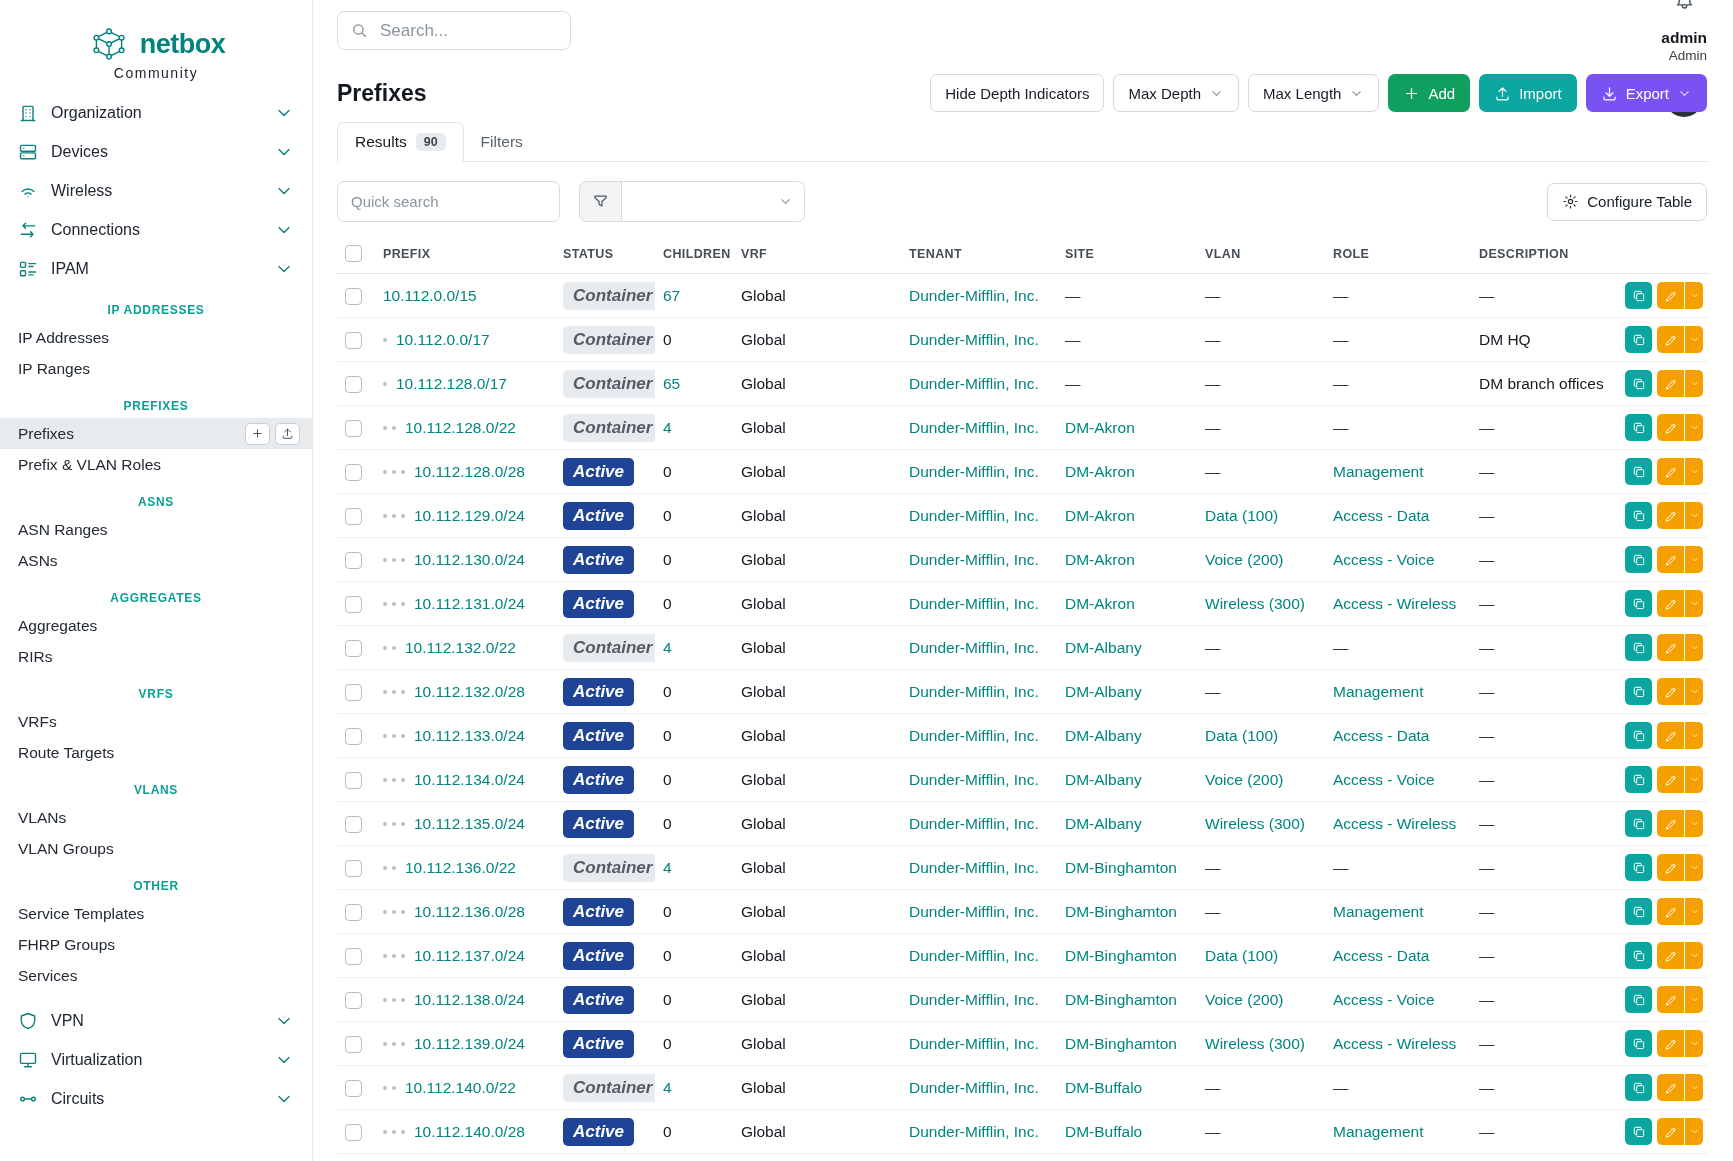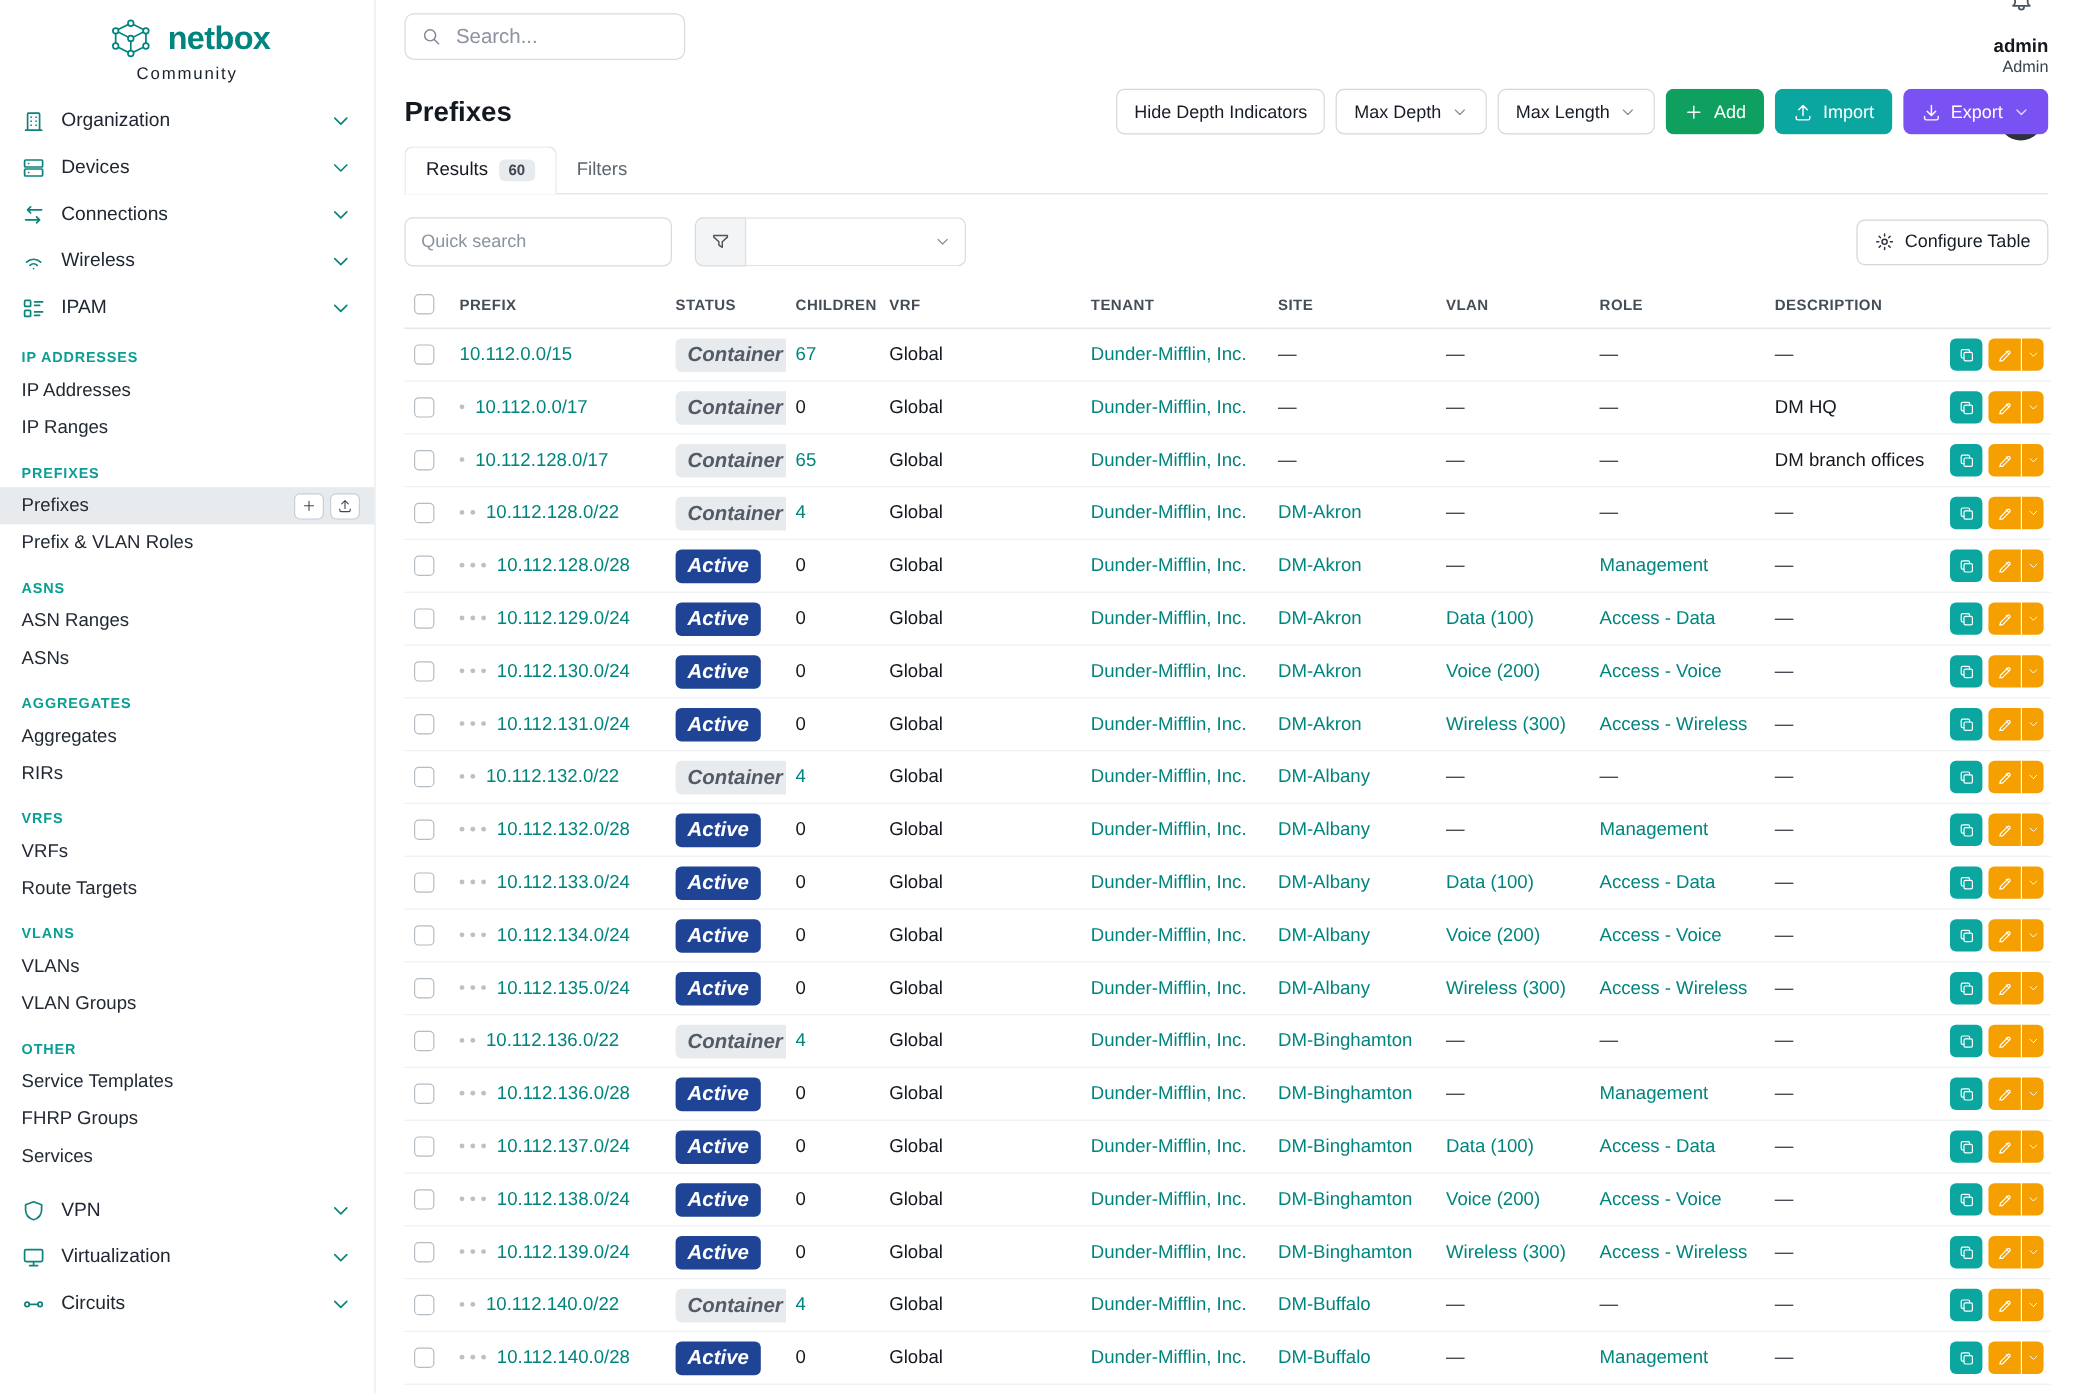--- a/index.html
+++ b/index.html
@@ -9,21 +9,21 @@
     font-family:"Liberation Sans", sans-serif;
     color:#1a212b; background:#fff; font-size:15px;
   }
   a { color:#00857e; text-decoration:none; cursor:pointer; }
   .icon { display:inline-flex; flex:none; }
   .icon svg { width:100%; height:100%; display:block; }
 
   .app { display:flex; width:100%; height:100%; }
 
   
-  .sidebar { width:313px; min-width:313px; height:100%; border-right:1px solid #e6e9ec; padding-top:8px; overflow:hidden; background:#fff; }
+  .sidebar { width:313px; min-width:313px; height:100%; border-right:1px solid #e6e9ec; padding-top:20px; overflow:hidden; background:#fff;text-align:center; }
   .brand { display:flex; flex-direction:column; align-items:center; padding:6px 0 12px; }
   .brand-row { display:flex; align-items:center; gap:9px; }
   .brand-logo { width:44px; height:36px; color:#00857e; }
   .brand-name { color:#00857e; font-size:27px; font-weight:700; letter-spacing:-0.5px; }
   .brand-sub { font-size:14px; color:#1a212b; letter-spacing:1.5px; margin-top:3px; }
 
   .nav-item { display:flex; align-items:center; gap:13px; padding:0 18px; height:39px; font-size:16px; color:#202733; cursor:pointer; }
   .nav-item .icon { width:20px; height:20px; color:#0e837b; }
   .chev { width:17px; height:17px; color:#98a1ab; margin-left:auto; }
   .section-header { color:#0b9e94; font-size:12px; font-weight:700; letter-spacing:.7px; padding:15px 18px 5px; }
@@ -153,37 +153,37 @@
           <span>Devices</span>
           <span class="icon chev">
             <svg viewBox="0 0 24 24" fill="none" stroke="currentColor" stroke-width="1.7" stroke-linecap="round" stroke-linejoin="round">
               <path d="M6 9l6 6 6-6"></path>
             </svg>
           </span>
         </div>
         <div class="nav-item">
           <span class="icon ">
             <svg viewBox="0 0 24 24" fill="none" stroke="currentColor" stroke-width="1.7" stroke-linecap="round" stroke-linejoin="round">
-              <path d="M20 7H6M9 4 6 7l3 3M4 17h14m-3 3 3-3-3-3"></path>
+              <path d="M5 12.5a10 10 0 0 1 14 0M8.4 15.8a5.2 5.2 0 0 1 7.2 0M12 19h.01"></path>
             </svg>
           </span>
-          <span>Connections</span>
+          <span>Wireless</span>
           <span class="icon chev">
             <svg viewBox="0 0 24 24" fill="none" stroke="currentColor" stroke-width="1.7" stroke-linecap="round" stroke-linejoin="round">
               <path d="M6 9l6 6 6-6"></path>
             </svg>
           </span>
         </div>
         <div class="nav-item">
           <span class="icon ">
             <svg viewBox="0 0 24 24" fill="none" stroke="currentColor" stroke-width="1.7" stroke-linecap="round" stroke-linejoin="round">
-              <path d="M5 12.5a10 10 0 0 1 14 0M8.4 15.8a5.2 5.2 0 0 1 7.2 0M12 19h.01"></path>
+              <path d="M20 7H6M9 4 6 7l3 3M4 17h14m-3 3 3-3-3-3"></path>
             </svg>
           </span>
-          <span>Wireless</span>
+          <span>Connections</span>
           <span class="icon chev">
             <svg viewBox="0 0 24 24" fill="none" stroke="currentColor" stroke-width="1.7" stroke-linecap="round" stroke-linejoin="round">
               <path d="M6 9l6 6 6-6"></path>
             </svg>
           </span>
         </div>
         <div class="nav-item">
           <span class="icon ">
             <svg viewBox="0 0 24 24" fill="none" stroke="currentColor" stroke-width="1.7" stroke-linecap="round" stroke-linejoin="round">
               <path d="M13 5.5h8M13 9h5M13 15.5h8M13 19h5"></path>
@@ -400,21 +400,21 @@
                   <path d="M6 9l6 6 6-6"></path>
                 </svg>
               </span>
           </button>
         </div>
       </div>
 
       <div class="tabs">
         <div class="tab active">
           <span>Results</span>
-          <span class="count-badge">60</span>
+          <span class="count-badge">90</span>
         </div>
         <div class="tab">
           <span>Filters</span>
         </div>
       </div>
 
       <div class="toolbar">
         <input type="text" class="quick-search" placeholder="Quick search" style="">
         <div class="filter-group">
           <div class="filter-btn">

